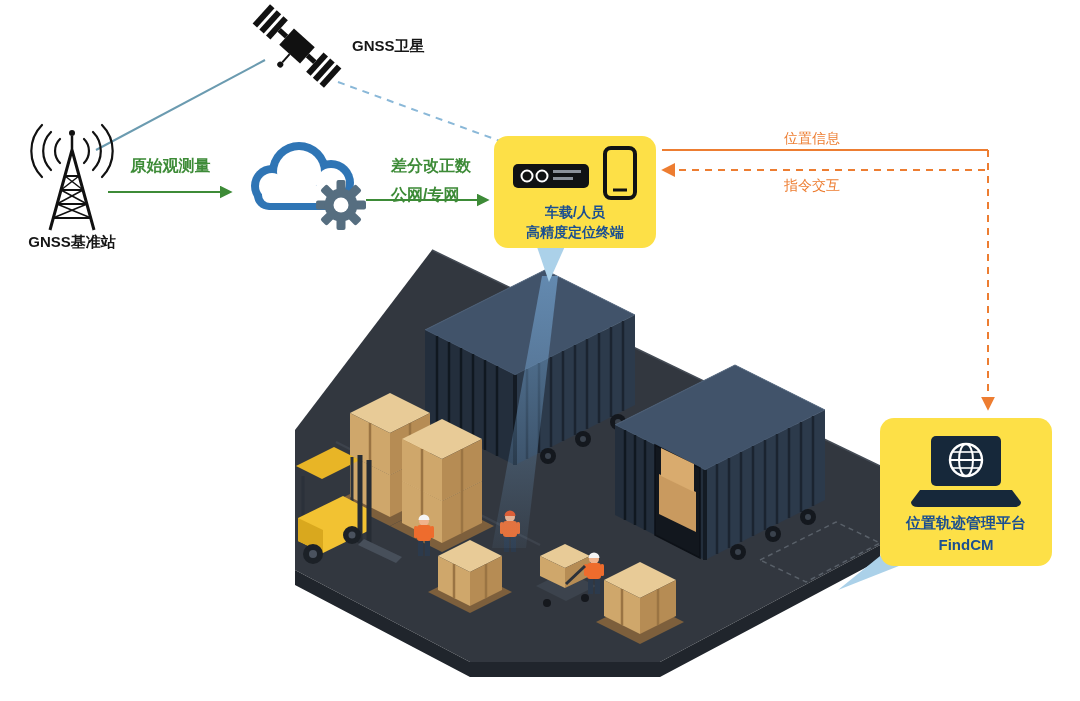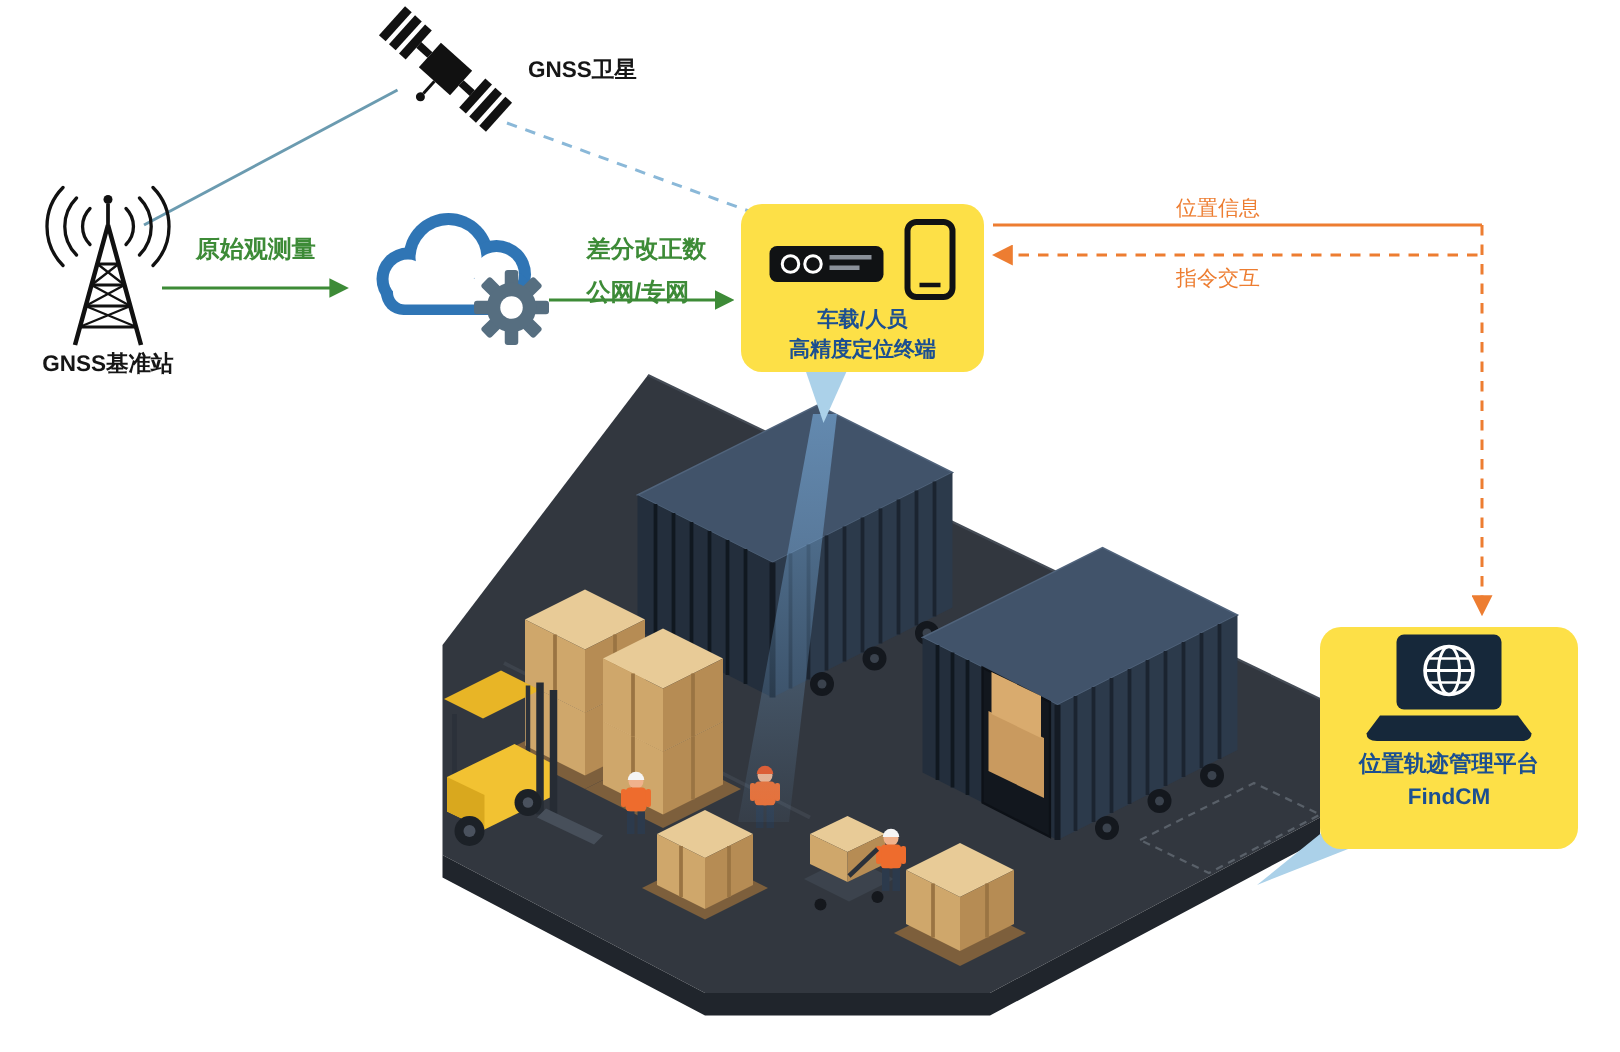--- a/index.html
+++ b/index.html
@@ -31,21 +31,21 @@
 
   .bubble {
     position:absolute; background:#fde047; border-radius:14px;
     display:flex; flex-direction:column; align-items:center;
   }
   .bubble .bubble-text {
     color:#1b4f91; font-weight:bold; font-size:14px; line-height:1.45;
     text-align:center; white-space:nowrap;
   }
   .bubble.terminal { left:494px; top:136px; width:162px; height:112px; padding-top:8px; }
-  .bubble.finds    { left:880px; top:418px; width:172px; height:148px; padding-top:3px; }
+  .bubble.finds    { left:880px; top:418px; width:172px; height:148px; padding-top:16px; }
   .bubble.finds .bubble-text { font-size:15px; }
 </style>
 </head>
 <body>
 
 <div class="canvas">
 
   <svg class="layer" width="1080" height="701" viewBox="0 0 1080 701">
     <defs>
       <marker id="mGreen" viewBox="0 0 10 10" refX="8" refY="5" markerWidth="6.5" markerHeight="6.5" orient="auto">

